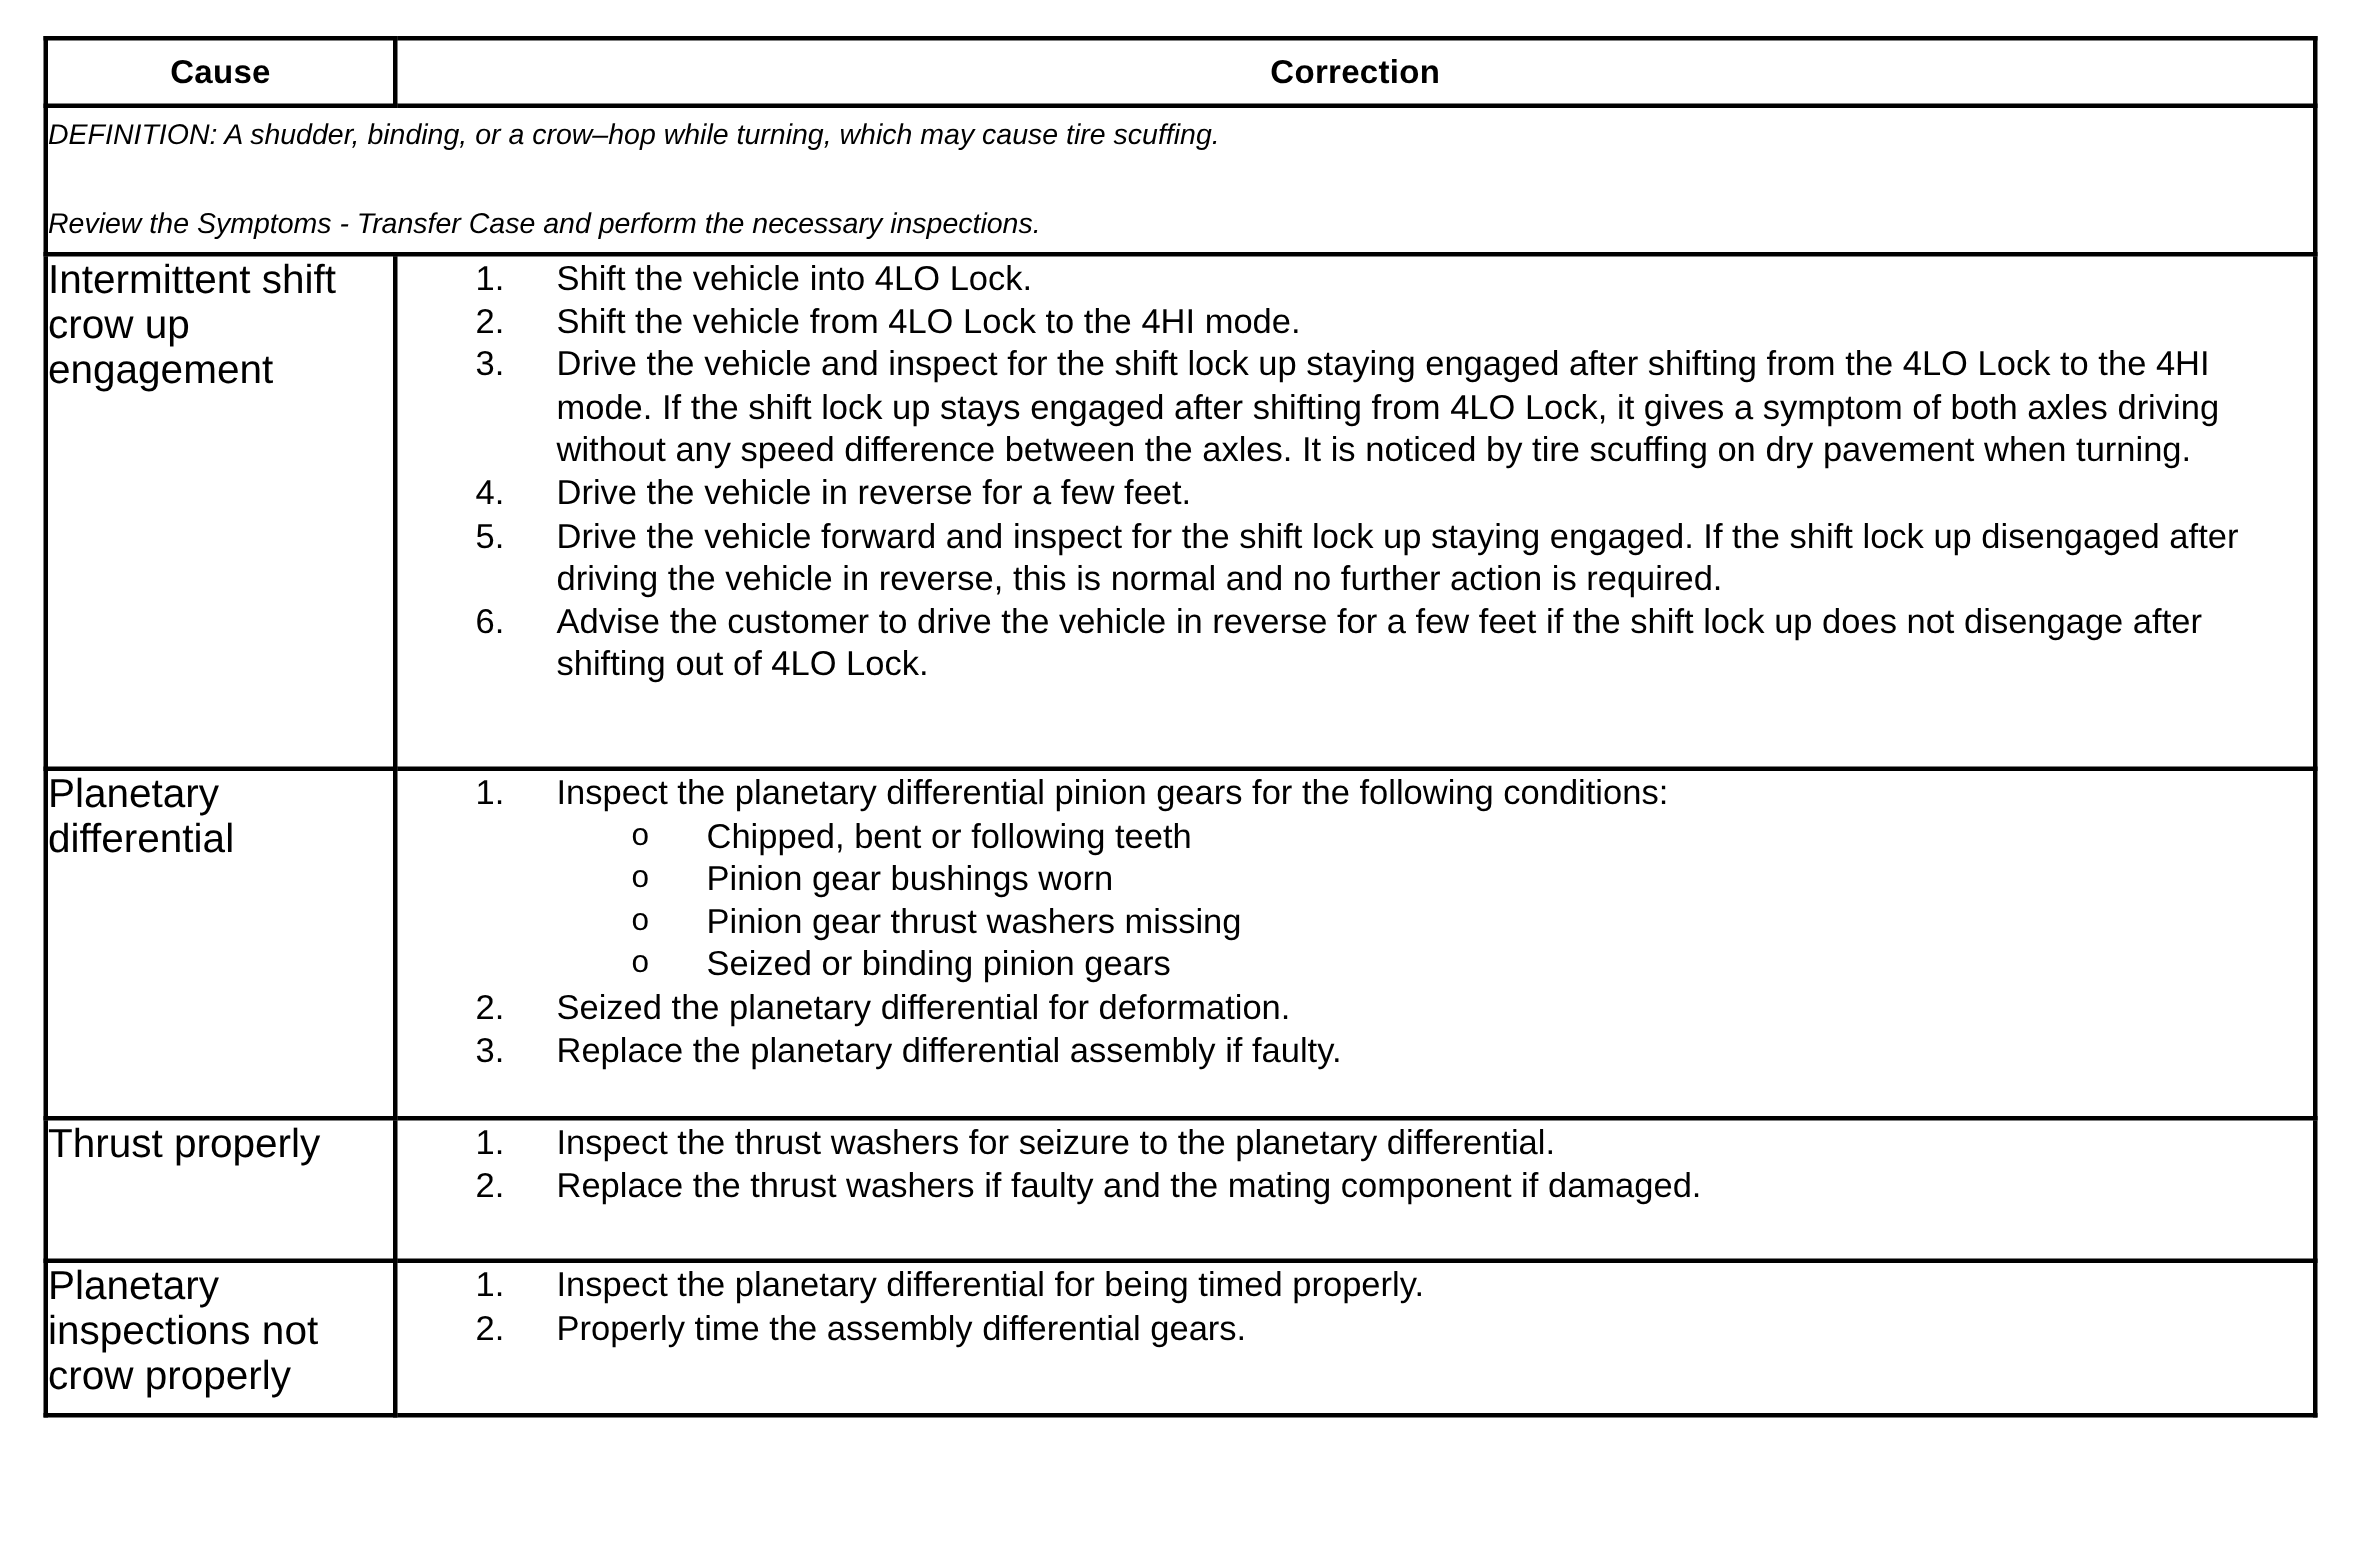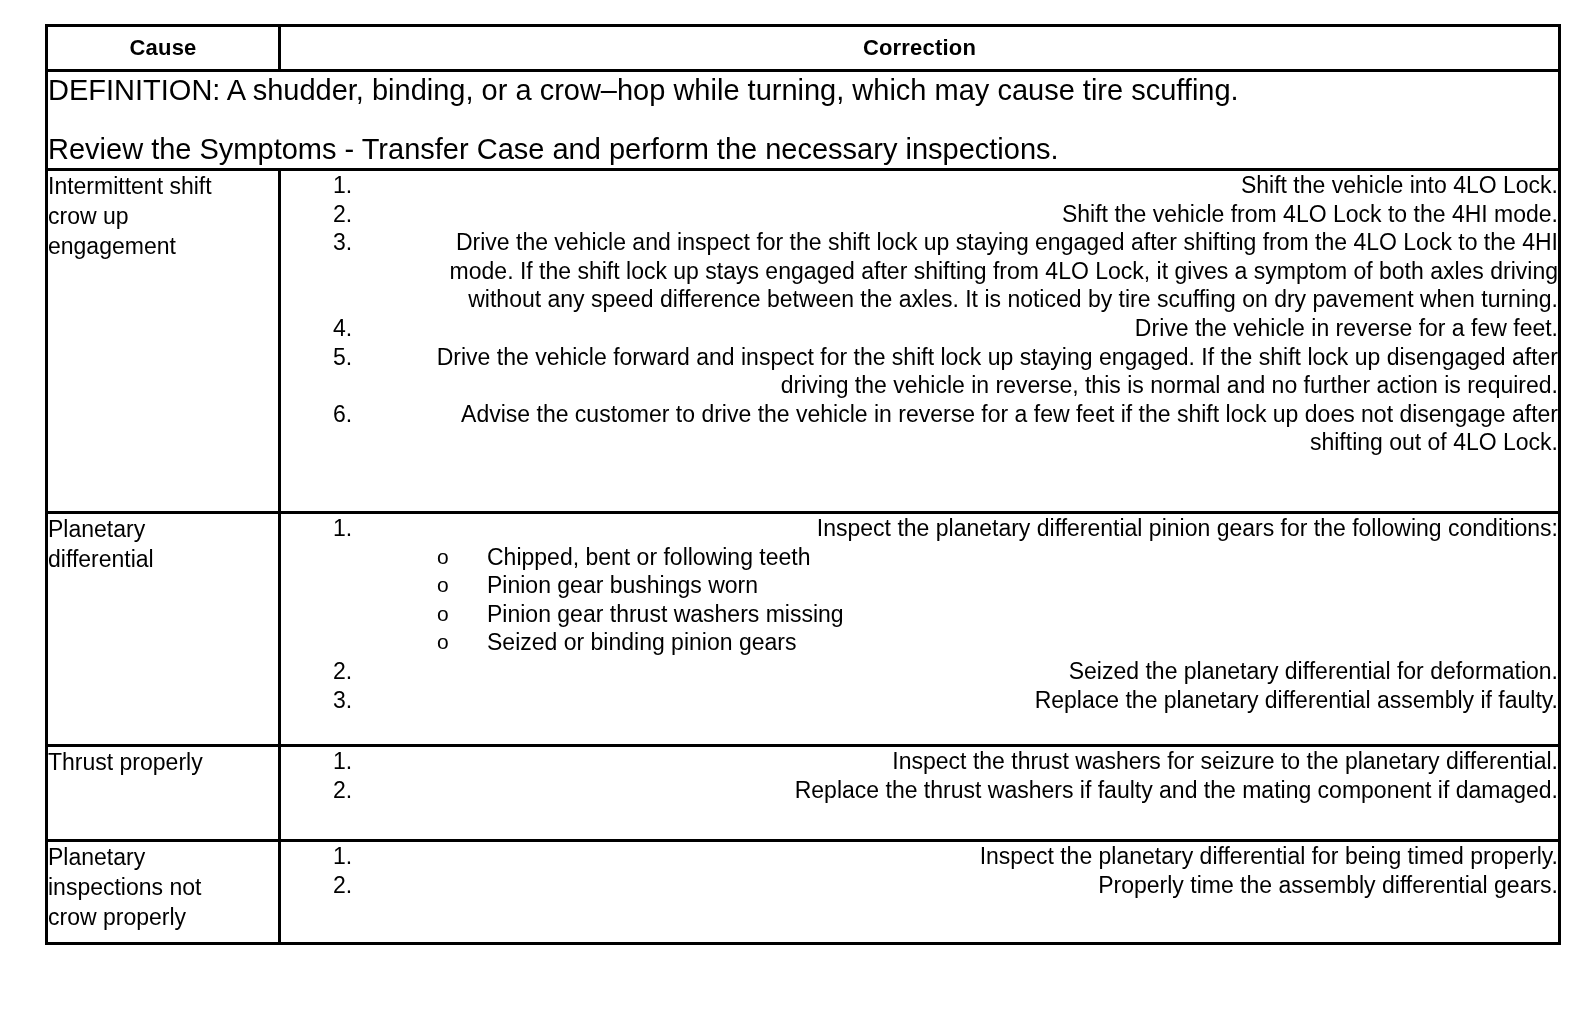--- a/index.html
+++ b/index.html
@@ -18,21 +18,21 @@
 
   .page {
     position: relative;
     width: 1584px;
     height: 1036px;
     overflow: hidden;
   }
 
   table.diag {
     position: absolute;
-    left: 45px;
+    left: 29px;
     top: 24px;
     width: 1513px;
     border-collapse: collapse;
     table-layout: fixed;
     background: #ffffff;
     padding-left: 44px;
   }
 
   table.diag td, table.diag th {
     border: 3px solid #000000;
@@ -50,30 +50,31 @@
     text-align: center;
     font-weight: bold;
     font-size: 22px;
     line-height: 42px;
     letter-spacing: 0.2px;
   }
 
   
   .def-cell {
     padding: 7px 0 8px 6px;
-    font-size: 29px;
+    font-size: 19px;
     line-height: 37px;
+    font-style: italic;
   }
   .def-line { white-space: nowrap; }
   .def-gap { height: 22px; }
 
   
   .cause-cell {
     padding: 12px 0 0 6px;
-    font-size: 23px;
+    font-size: 27px;
     line-height: 30px;
   }
   .cause-cell .cause-line { display: block; }
 
   
   .corr-cell {
     padding: 12px 14px 12px 0;
     font-size: 23px;
     line-height: 28.6px;
   }
@@ -90,21 +91,20 @@
   }
   ol.steps > li > .num {
     position: absolute;
     left: 52px;
     top: 0;
     width: 34px;
     text-align: left;
   }
   ol.steps > li > .txt {
     display: block;
-    text-align: right;
   }
 
   ul.subs {
     list-style: none;
     margin: 0;
     padding: 0;
   }
   ul.subs > li {
     position: relative;
     padding-left: 100px;

